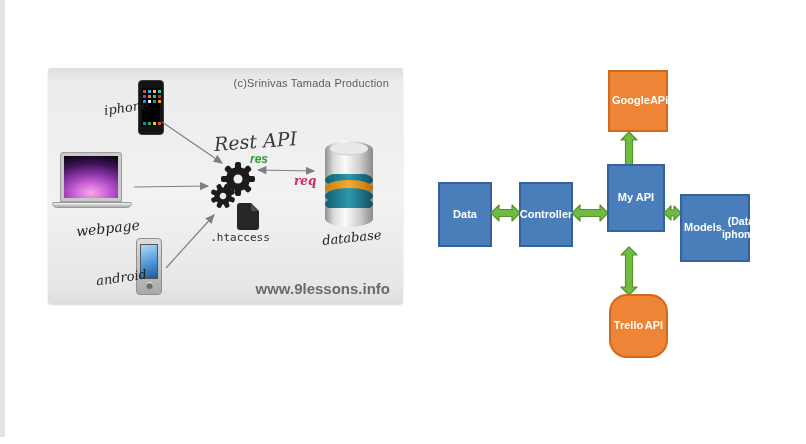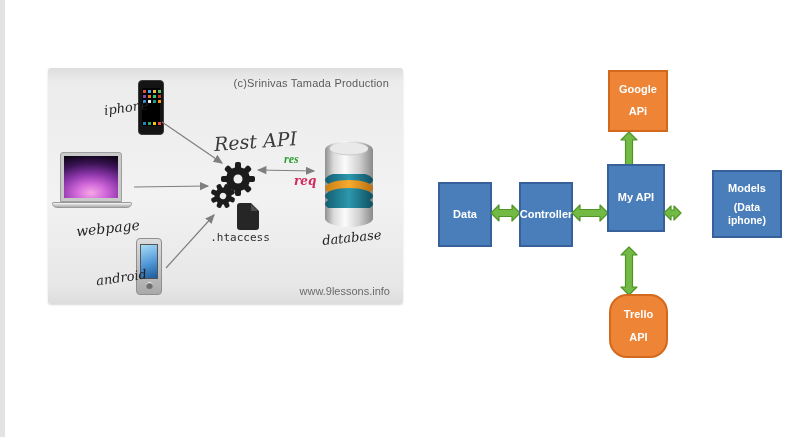--- a/index.html
+++ b/index.html
@@ -5,30 +5,30 @@
   html,body{margin:0;padding:0;background:#ffffff;}
   .stage{position:relative;width:806px;height:444px;background:#ffffff;overflow:hidden;
          font-family:"Liberation Sans",sans-serif;}
   .edge-strip{position:absolute;left:0;top:0;width:5px;height:437px;background:#e3e3e3;}
 
   
   .panel{position:absolute;left:48px;top:68px;width:355px;height:236px;border-radius:3px;
          background:linear-gradient(180deg,#dedede 0,#ececec 6%,#f2f2f2 55%,#e7e7e7 92%,#dddddd 100%);
          box-shadow:0 1px 2px rgba(0,0,0,.15);}
   .credit{position:absolute;right:14px;top:9px;font-size:11px;color:#5a5a5a;letter-spacing:.2px;}
-  .website{position:absolute;right:13px;bottom:7px;font-size:11px;color:#6b6b6b;}
+  .website{position:absolute;right:13px;bottom:7px;font-size:15px;color:#6b6b6b;font-weight:bold;}
 
   .hand{font-family:"DejaVu Serif",serif;font-style:italic;color:#222;}
   .lbl-iphone{position:absolute;left:56px;top:32px;font-size:13px;transform:rotate(-8deg);}
   .lbl-webpage{position:absolute;left:28px;top:152px;font-size:14px;transform:rotate(-6deg);}
   .lbl-android{position:absolute;left:48px;top:202px;font-size:13px;transform:rotate(-8deg);}
   .lbl-restapi{position:absolute;left:166px;top:62px;font-size:19px;color:#3a3a3a;transform:rotate(-4deg);}
   .lbl-database{position:absolute;left:274px;top:162px;font-size:13px;transform:rotate(-6deg);}
-  .lbl-res{position:absolute;left:236px;top:84px;font-size:12px;font-weight:bold;
-           font-family:Liberation Serif, serif;font-style:italic;color:var(--response,#2E9E35);}
+  .lbl-res{position:absolute;left:202px;top:84px;font-size:12px;font-weight:bold;
+           font-family:Liberation Sans, sans-serif;font-style:italic;color:var(--response,#2E9E35);}
   .lbl-req{position:absolute;left:246px;top:106px;font-size:12px;font-weight:bold;
            font-family:"DejaVu Serif",serif;font-style:italic;color:var(--request,#D12A5E);}
   .lbl-htaccess{position:absolute;left:160px;top:163px;width:64px;text-align:center;
                 font-family:"DejaVu Sans Mono",monospace;font-size:11px;color:#2e2e2e;}
 
   
   .iphone{position:absolute;left:90px;top:12px;width:24px;height:53px;background:#141414;
           border:1px solid #3a3a3a;border-radius:4px;}
   .iphone-screen{position:absolute;left:3px;right:3px;top:7px;bottom:8px;background:#000;}
   .iphone-apps{position:absolute;left:4px;top:9px;width:3px;height:3px;background:#e74c3c;
@@ -55,21 +55,21 @@
              border-radius:3px;}
   .file-fold{position:absolute;right:0;top:0;width:0;height:0;
              border-top:8px solid #efefef;border-left:8px solid transparent;}
   .file-fold2{position:absolute;right:0;top:0;width:0;height:0;
              border-bottom:7px solid #4d4d4d;border-right:7px solid transparent;margin:1px 1px 0 0;
              transform:translateY(0);}
   .db-icon{position:absolute;left:272px;top:68px;}
   .connectors{position:absolute;left:0;top:0;pointer-events:none;}
 
   
-  .box{position:absolute;display:flex;flex-direction:column;align-items:center;justify-content:center;
+  .box{position:absolute;display:flex;align-items:center;justify-content:center;
        color:#fff;font-weight:bold;font-size:11px;text-align:center;box-sizing:border-box;line-height:1.2;}
   .box.blue{background:var(--blue-fill,#4A7EBB);border:2px solid var(--blue-border,#36619B);}
   .box.orange{background:var(--orange-fill,#EE8435);border:2px solid var(--orange-border,#D2691C);}
   .box.spread{justify-content:space-around;padding:7px 2px;}
   .box .sub{font-size:10.5px;}
   .flow-arrow{position:absolute;}
   .flow-arrow polygon{fill:var(--arrow-fill,#72BA43);stroke:var(--arrow-border,#4F9526);
        stroke-width:1.2;stroke-linejoin:round;}
 </style>
 </head>
@@ -213,21 +213,21 @@
     </svg>
 
     <div class="box blue" style="left:607px;top:164px;width:58px;height:68px;">
       <span>My API</span>
     </div>
 
     <svg class="flow-arrow" style="left:663px;top:204px;" width="19" height="18" viewBox="0 0 19 18">
       <polygon points="1,9 8,2 8,6 11,6 11,2 18,9 11,16 11,12 8,12 8,16"></polygon>
     </svg>
 
-    <div class="box blue spread" style="left:680px;top:170px;width:70px;height:68px;margin-left:32px;">
+    <div class="box blue spread" style="left:680px;top:194px;width:70px;height:68px;">
       <span>Models</span>
       <span class="sub">(Data iphone)</span>
     </div>
 
     <svg class="flow-arrow" style="left:620px;top:246px;" width="18" height="50" viewBox="0 0 18 50">
       <polygon points="9,1 17,9 12.5,9 12.5,41 17,41 9,49 1,41 5.5,41 5.5,9 1,9"></polygon>
     </svg>
 
     <div class="box orange spread" style="left:609px;top:294px;width:59px;height:64px;border-radius:18px;">
       <span>Trello</span>

